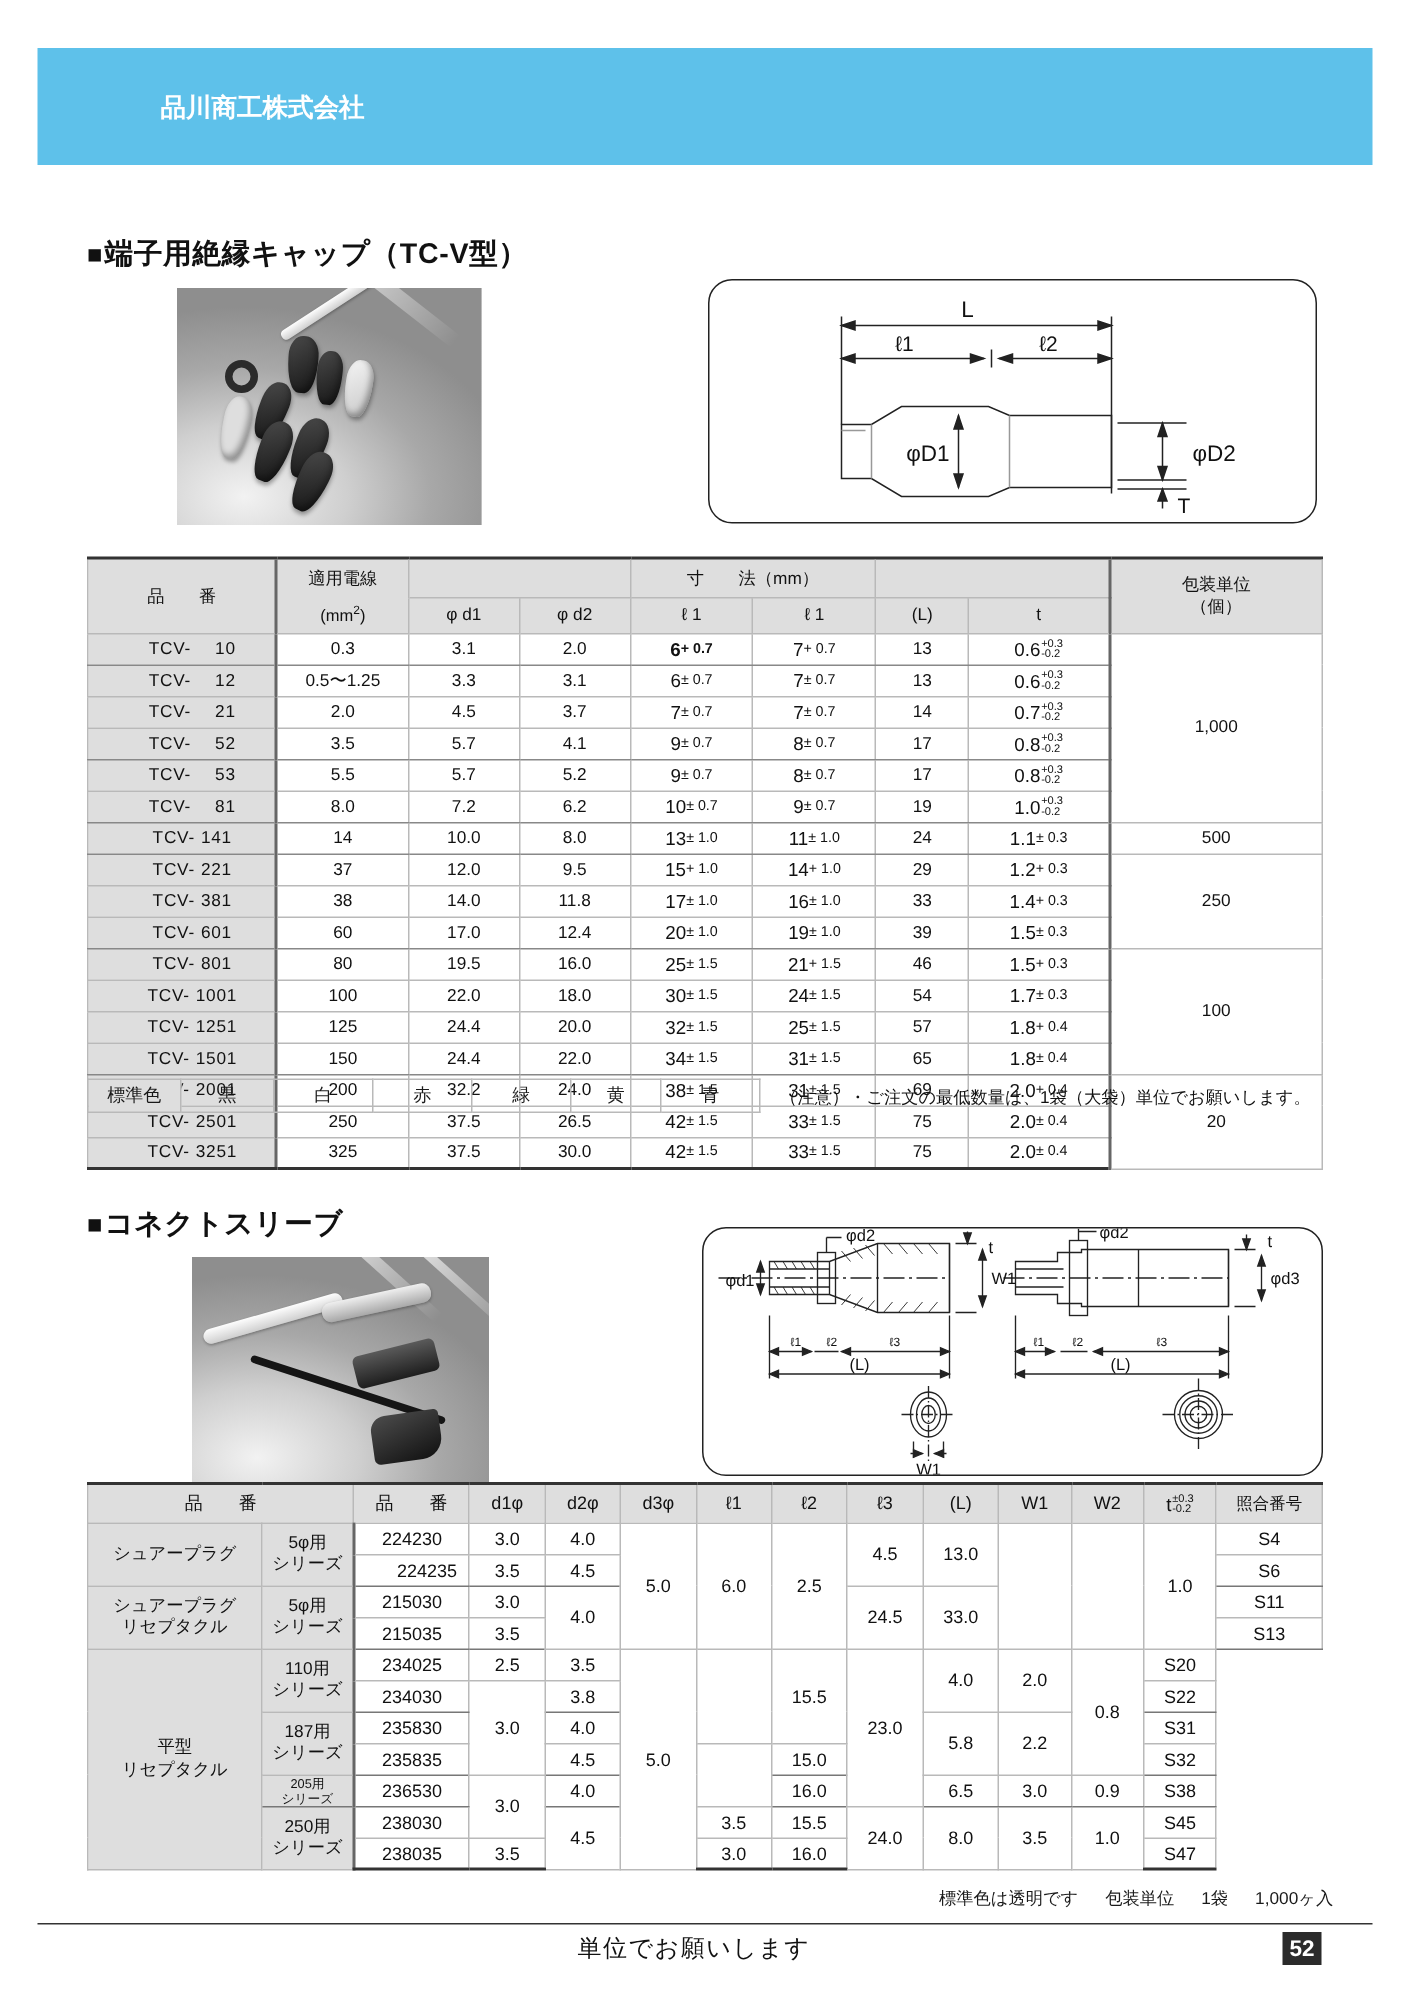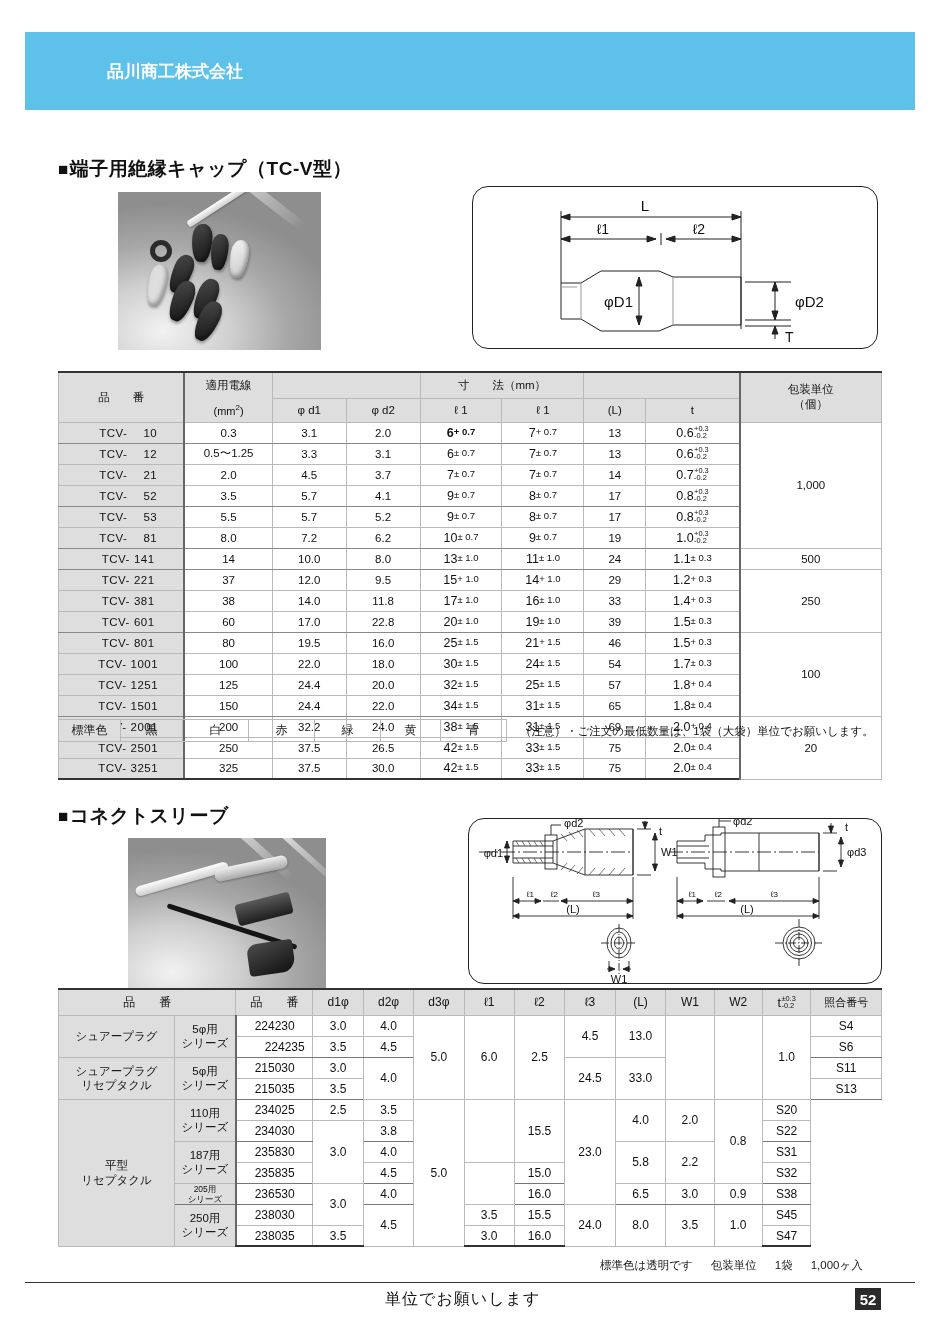--- a/index.html
+++ b/index.html
@@ -372,21 +372,21 @@
         <td style="">11.8</td>
         <td style=""><span class="tol"><span class="base">17</span><span class="pm" style="font-size:9.5px;vertical-align:2px;">± 1.0</span></span></td>
         <td style=""><span class="tol"><span class="base">16</span><span class="pm" style="font-size:9.5px;vertical-align:2px;">± 1.0</span></span></td>
         <td style="">33</td>
         <td style=""><span class="tol"><span class="base">1.4</span><span class="pm" style="font-size:9.5px;vertical-align:2px;">+ 0.3</span></span></td>
       </tr>
       <tr>
         <td class="gray pn" style="height:21px;border-bottom:1.6px solid #888;">TCV-<span class="sp" style="min-width:4px"></span>601</td>
         <td class="thick-l" style="border-bottom:1.6px solid #888;">60</td>
         <td style="border-bottom:1.6px solid #888;">17.0</td>
-        <td style="border-bottom:1.6px solid #888;">22.8</td>
+        <td style="border-bottom:1.6px solid #888;">12.4</td>
         <td style="border-bottom:1.6px solid #888;"><span class="tol"><span class="base">20</span><span class="pm" style="font-size:9.5px;vertical-align:2px;">± 1.0</span></span></td>
         <td style="border-bottom:1.6px solid #888;"><span class="tol"><span class="base">19</span><span class="pm" style="font-size:9.5px;vertical-align:2px;">± 1.0</span></span></td>
         <td style="border-bottom:1.6px solid #888;">39</td>
         <td style="border-bottom:1.6px solid #888;"><span class="tol"><span class="base">1.5</span><span class="pm" style="font-size:9.5px;vertical-align:2px;">± 0.3</span></span></td>
       </tr>
       <tr>
         <td class="gray pn" style="height:21px;">TCV-<span class="sp" style="min-width:4px"></span>801</td>
         <td class="thick-l" style="">80</td>
         <td style="">19.5</td>
         <td style="">16.0</td>
@@ -773,19 +773,19 @@
       <tr>
         <td class="thick-l" style="height: 21px; border-bottom: 2.5px solid rgb(51, 51, 51);">238035</td>
         <td class="" style="border-bottom: 2.5px solid rgb(51, 51, 51);">3.5</td>
         <td class="" style="border-bottom: 2.5px solid rgb(51, 51, 51);">3.0</td>
         <td class="" style="border-bottom: 2.5px solid rgb(51, 51, 51);">16.0</td>
         <td style="border-bottom: 2.5px solid rgb(51, 51, 51);">S47</td>
       </tr>
     </tbody>
 </table>
 
-<div class="footnote2" style="left:600px; top:1258px;">
+<div class="footnote2" style="left:626px; top:1258px;">
   <span style="margin-left:0">標準色は透明です</span><span>包装単位</span><span>1袋</span><span>1,000ヶ入</span>
 </div>
 
 <div class="foot-rule" style="top:1282px;"></div>
 <div class="foot-company" style="left:385px; top:1289px;">単位でお願いします</div>
 <div class="pageno" style="left:855px; top:1288px;">52</div>
 
 </body></html>

